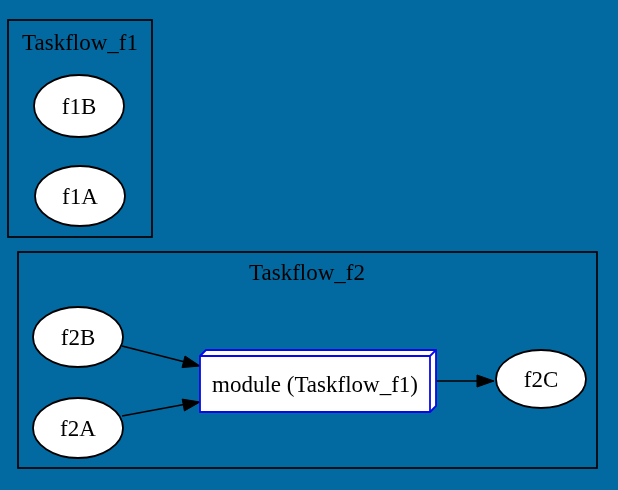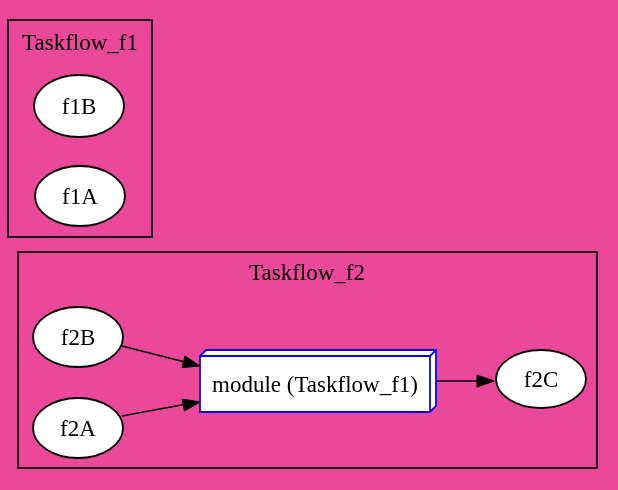--- a/index.html
+++ b/index.html
@@ -3,21 +3,21 @@
 <meta charset="utf-8">
 <style>
   html, body {
     margin: 0;
     padding: 0;
     background: #ffffff;
   }
   .canvas-wrap {
     width: 618px;
     height: 490px;
-    background: #ec4899;
+    background: #0369a1;
   }
   svg {
     display: block;
     font-family: "Liberation Serif", "DejaVu Serif", serif;
   }
   .cluster-rect {
     fill: none;
     stroke: #000000;
     stroke-width: 1.7;
   }

